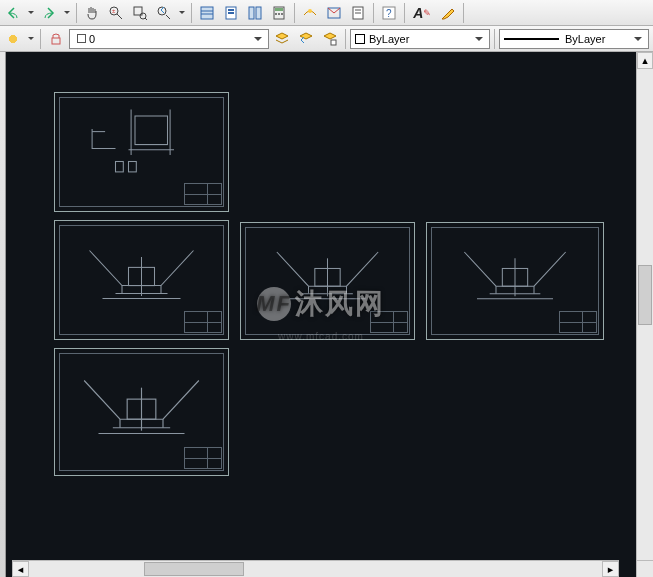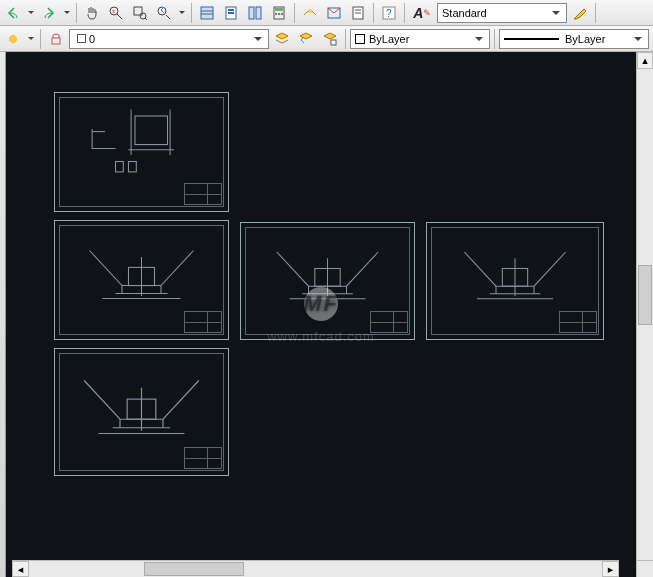--- a/index.html
+++ b/index.html
@@ -159,21 +159,21 @@
     background:rgba(255,255,255,0.4);
     color:rgba(20,20,20,0.5);
     border-radius:50%;
     width:34px;height:34px;
     display:flex;align-items:center;justify-content:center;
   }
   .watermark-url{
     position:absolute;left:50%;top:54%;
     transform:translate(-50%,-50%);
     color:rgba(255,255,255,0.18);
-    font-size:13px; letter-spacing:1px;
+    font-size:10px; letter-spacing:1px;
     pointer-events:none;
   }
   .sun-icon {
     width:16px;height:16px;display:inline-block;
     background:
       radial-gradient(circle,#f6c84a 35%,transparent 36%);
     position:relative;
   }
   .layer0-swatch{
     width:9px;height:9px;border:1px solid #555;background:#fff;display:inline-block;margin:0 3px;
@@ -279,25 +279,20 @@
   <div class="tb-btn">
     <svg viewBox="0 0 16 16">
         <rect x="2" y="2" width="12" height="12" stroke="#888" fill="#fff"></rect>
         <text x="5" y="12" font-size="10" fill="#36a">?</text>
       </svg>
   </div>
   <div class="tb-sep"></div>
   <div class="tb-btn" style="width:26px">
     <span style="font-weight:bold;font-size:14px;color:#222;font-style:italic">A</span>
       <span style="color:#c33;font-size:9px">✎</span>
-  </div>
-  <div class="combo text-combo" style="width:130px">
-    <span>Standard</span>
-    <span class="spacer"></span>
-    <span class="arrow"></span>
   </div>
   <div class="tb-btn">
     <svg viewBox="0 0 16 16">
         <path d="M2 14 L6 10 L12 4 L14 6 L8 12 L4 14 Z" fill="#fc4" stroke="#a60"></path>
       </svg>
   </div>
   <div class="tb-sep"></div>
 </div>
 
 <div class="toolbar-row">
@@ -418,20 +413,21 @@
  <line x1="42" y1="5" x2="42" y2="40"></line>
  <line x1="72" y1="5" x2="72" y2="40"></line>
  <rect x="30" y="45" width="6" height="8"></rect>
  <rect x="40" y="45" width="6" height="8"></rect>
 </svg></div>
         <div class="titleblock"></div>
       </div>
 
     <div class="watermark">
       <span class="mf">MF</span>
+      <span>沐风网</span>
     </div>
     <div class="watermark-url">www.mfcad.com</div>
     <div class="scrollbar-h-wrap">
       <div class="sb-btn">◂</div>
       <div class="sb-track">
           <div class="sb-thumb"></div>
         </div>
       <div class="sb-btn">▸</div>
     </div>
   </div>

